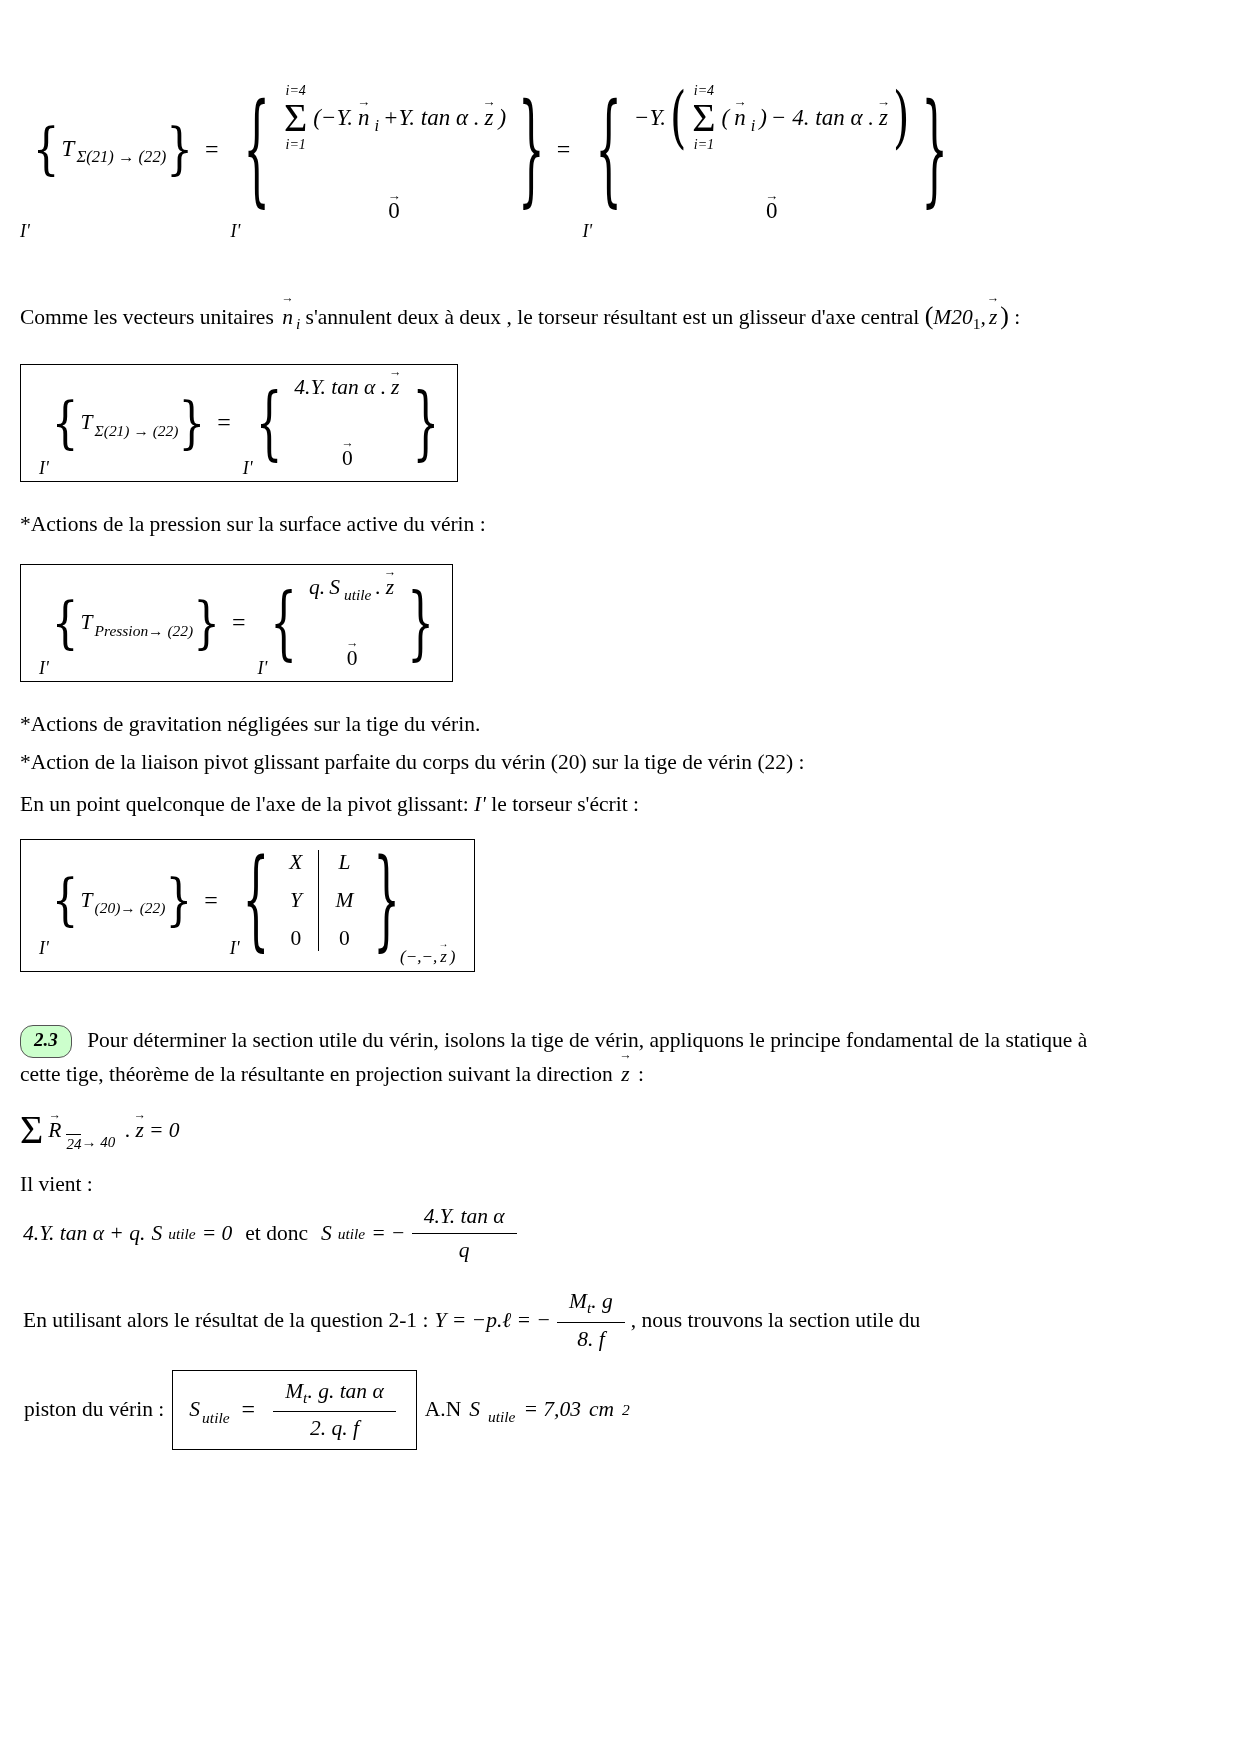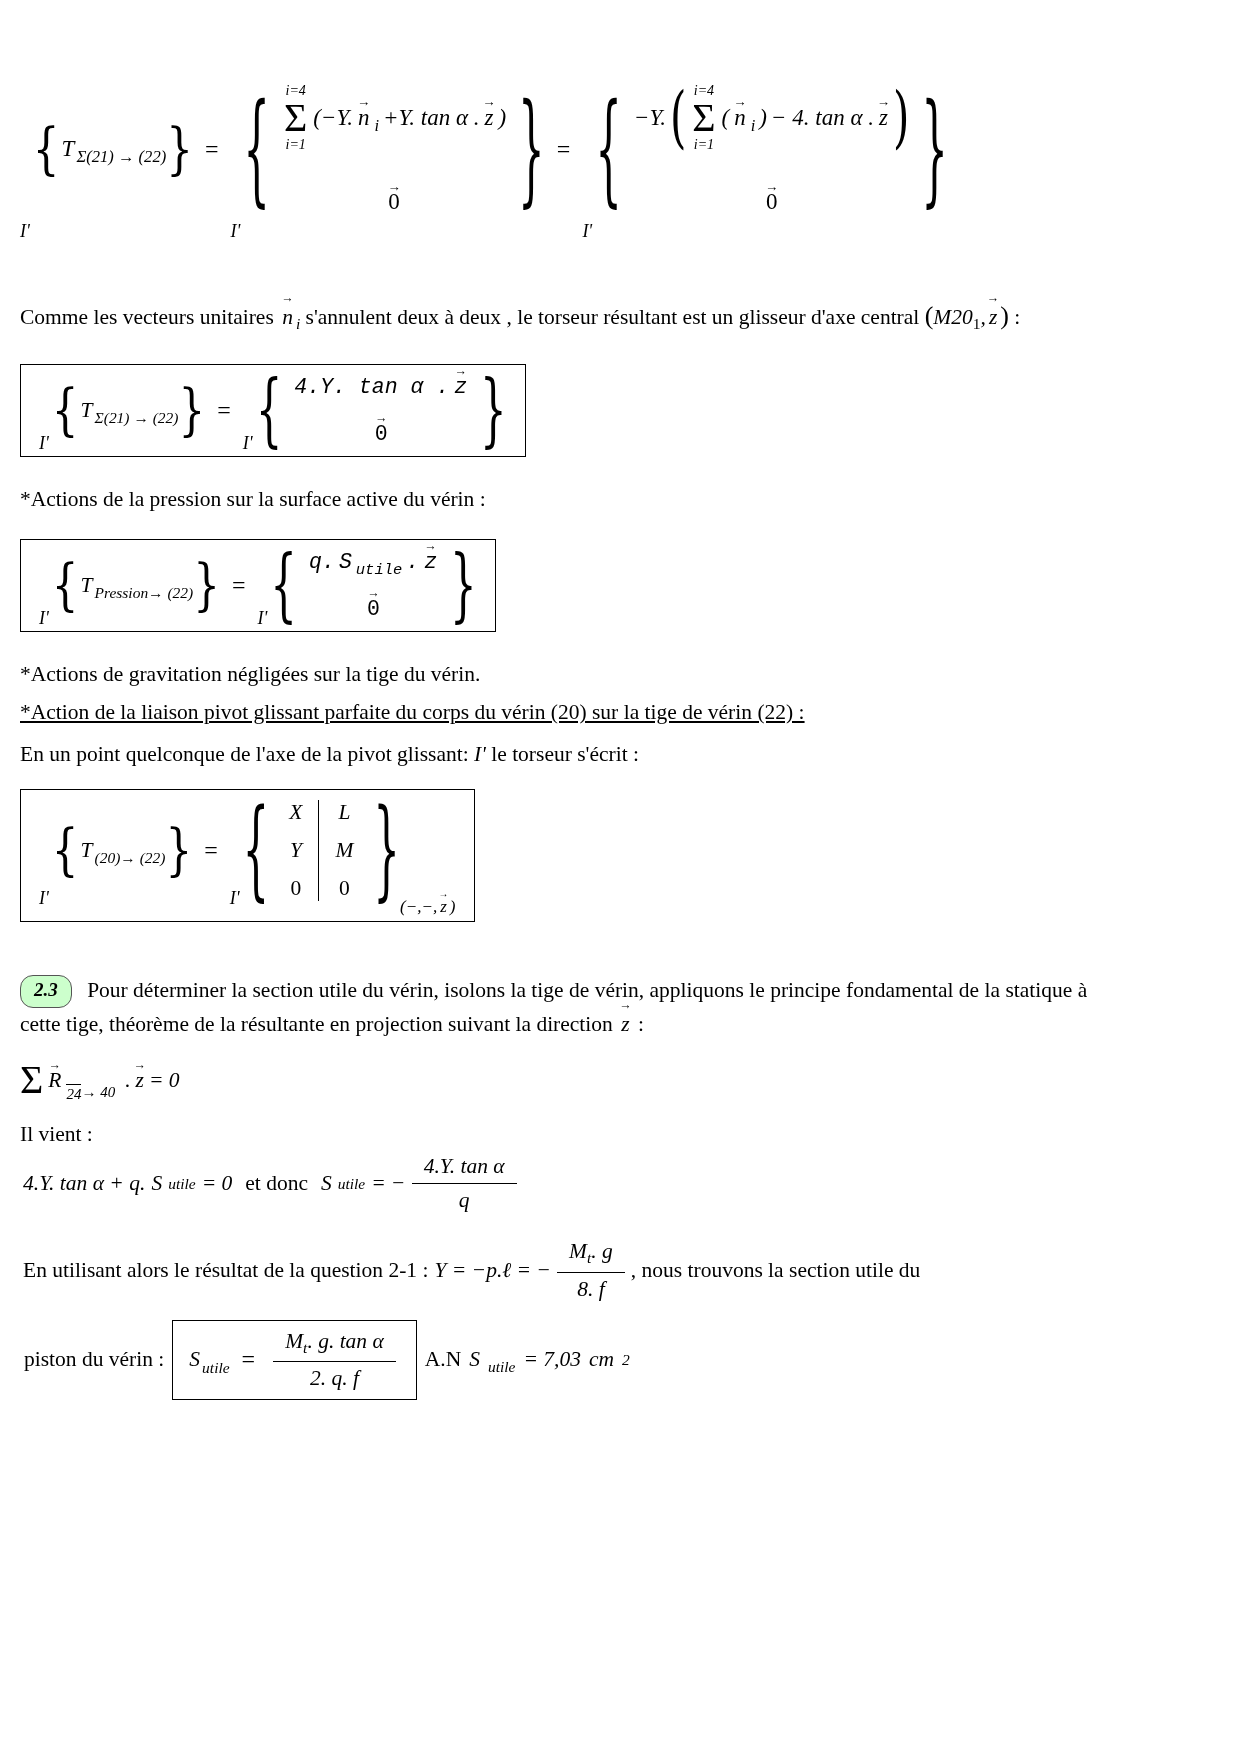--- a/index.html
+++ b/index.html
@@ -17,21 +17,21 @@
   .eqline sub, .eqbox sub { transform:translateY(0.5em); }
   .eqline > .tok, .eqbox > .tok { margin:0 2px; }
   .eqsign { margin:0 12px; font-size:24px; }
   .presub { font-style:italic; font-size:18px; align-self:flex-end; transform:translateY(8px); margin-right:3px; }
   .fence { display:inline-block; line-height:1; font-size:42px; font-weight:400;
            transform:scaleY(var(--sy,1)); transform-origin:center;
            font-family:"DejaVu Serif",serif; }
   .tcol { display:inline-flex; flex-direction:column; align-items:center; padding:0 10px; }
   .trow { display:inline-flex; align-items:center; }
   .trow > * { margin:0 2px; }
-  .bigop { display:inline-flex; flex-direction:column; align-items:center; margin:0 4px; }
+  .bigop { display:inline-flex; flex-direction:column; align-items:center; margin:9px 4px; }
   .bigop .lim { font-size:14px; font-style:italic; line-height:1.15; }
   .bigop .op { font-size:40px; line-height:0.95; }
   .vec { position:relative; display:inline-block; font-style:italic; margin:0 3px; }
   .vec .arr { position:absolute; left:50%; top:-0.72em; transform:translateX(-50%);
               font-size:0.58em; font-style:normal; line-height:1; }
   sub { font-size:0.72em; }
   sup { font-size:0.72em; }
   .eqbox { display:inline-flex; align-items:center; border:1.6px solid var(--box-border,#000);
            padding:10px 18px; background:#fff; }
   .frac { display:inline-flex; flex-direction:column; align-items:center; margin:0 6px;
@@ -54,34 +54,34 @@
   .textline { line-height:1.5; }
 
   
   .eq-top { margin-top:34px; min-height:170px; font-size:23px; }
   .eq-top .tcol { row-gap:36px; }
   .para1 { margin-top:62px; max-width:1105px; }
   .box-wrap-1 { margin-top:28px; }
   .lbl-pression { margin-top:26px; }
   .box-wrap-2 { margin-top:24px; }
   .lbl-grav { margin-top:26px; }
-  .lbl-pivot { margin-top:6px;text-decoration:underline; }
+  .lbl-pivot { margin-top:6px; }
   .line-point { margin-top:10px; }
   .box-wrap-3 { margin-top:18px; }
   .sec23 { margin-top:52px; max-width:1110px; }
   .resultante { margin-top:20px; }
   .il-vient { margin-top:18px; }
   .statique { margin-top:4px; display:flex; align-items:center; }
   .statique > * { margin:0 3px; }
   .statique .plain { margin:0 10px; }
   .q21 { margin-top:26px; max-width:1150px; display:flex; align-items:center; flex-wrap:wrap; }
   .q21 > * { margin:0 3px; }
   .pistonline { margin-top:18px; display:flex; align-items:center; }
   .pistonline > * { margin:0 4px; }
-  .glis-col { row-gap:23px;font-family:Liberation Mono, monospace; }
+  .glis-col { row-gap:46px; }
 </style>
 </head>
 <body>
 
 <div class="page">
 
   <div class="eqline eq-top">
     <span class="presub">I'</span>
     <span class="fence" style="--sy:1.35">{</span>
     <span class="m tok">T</span>

